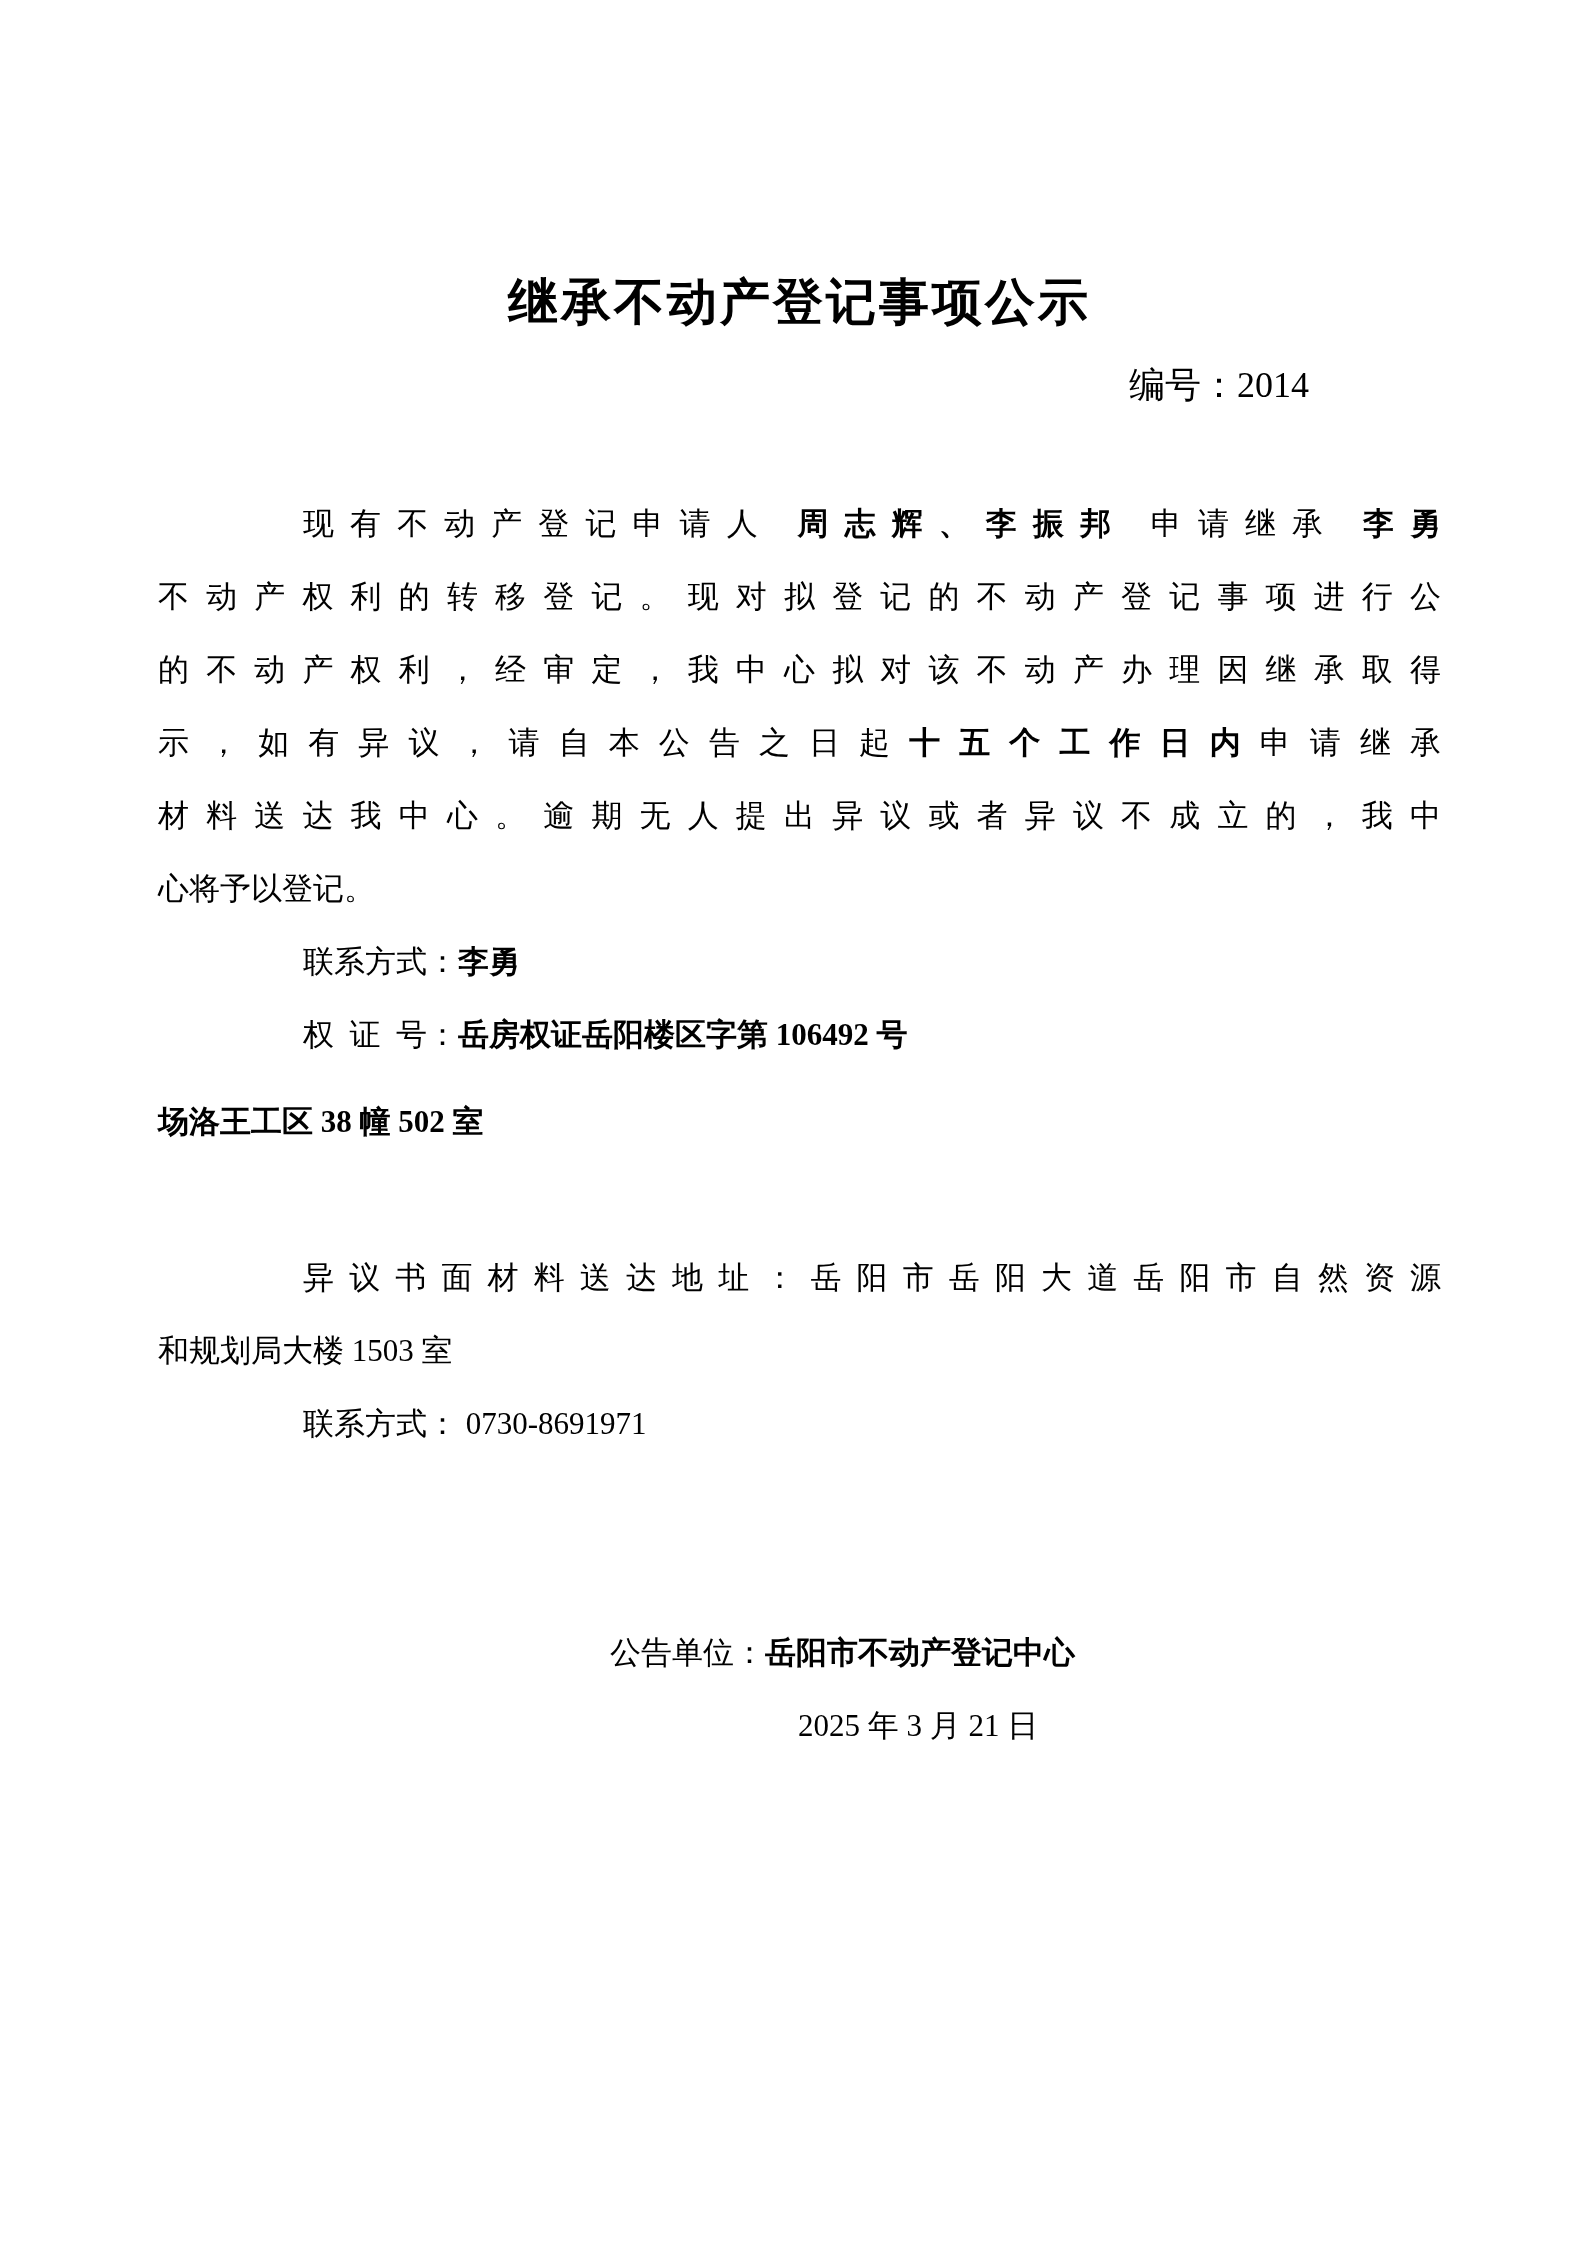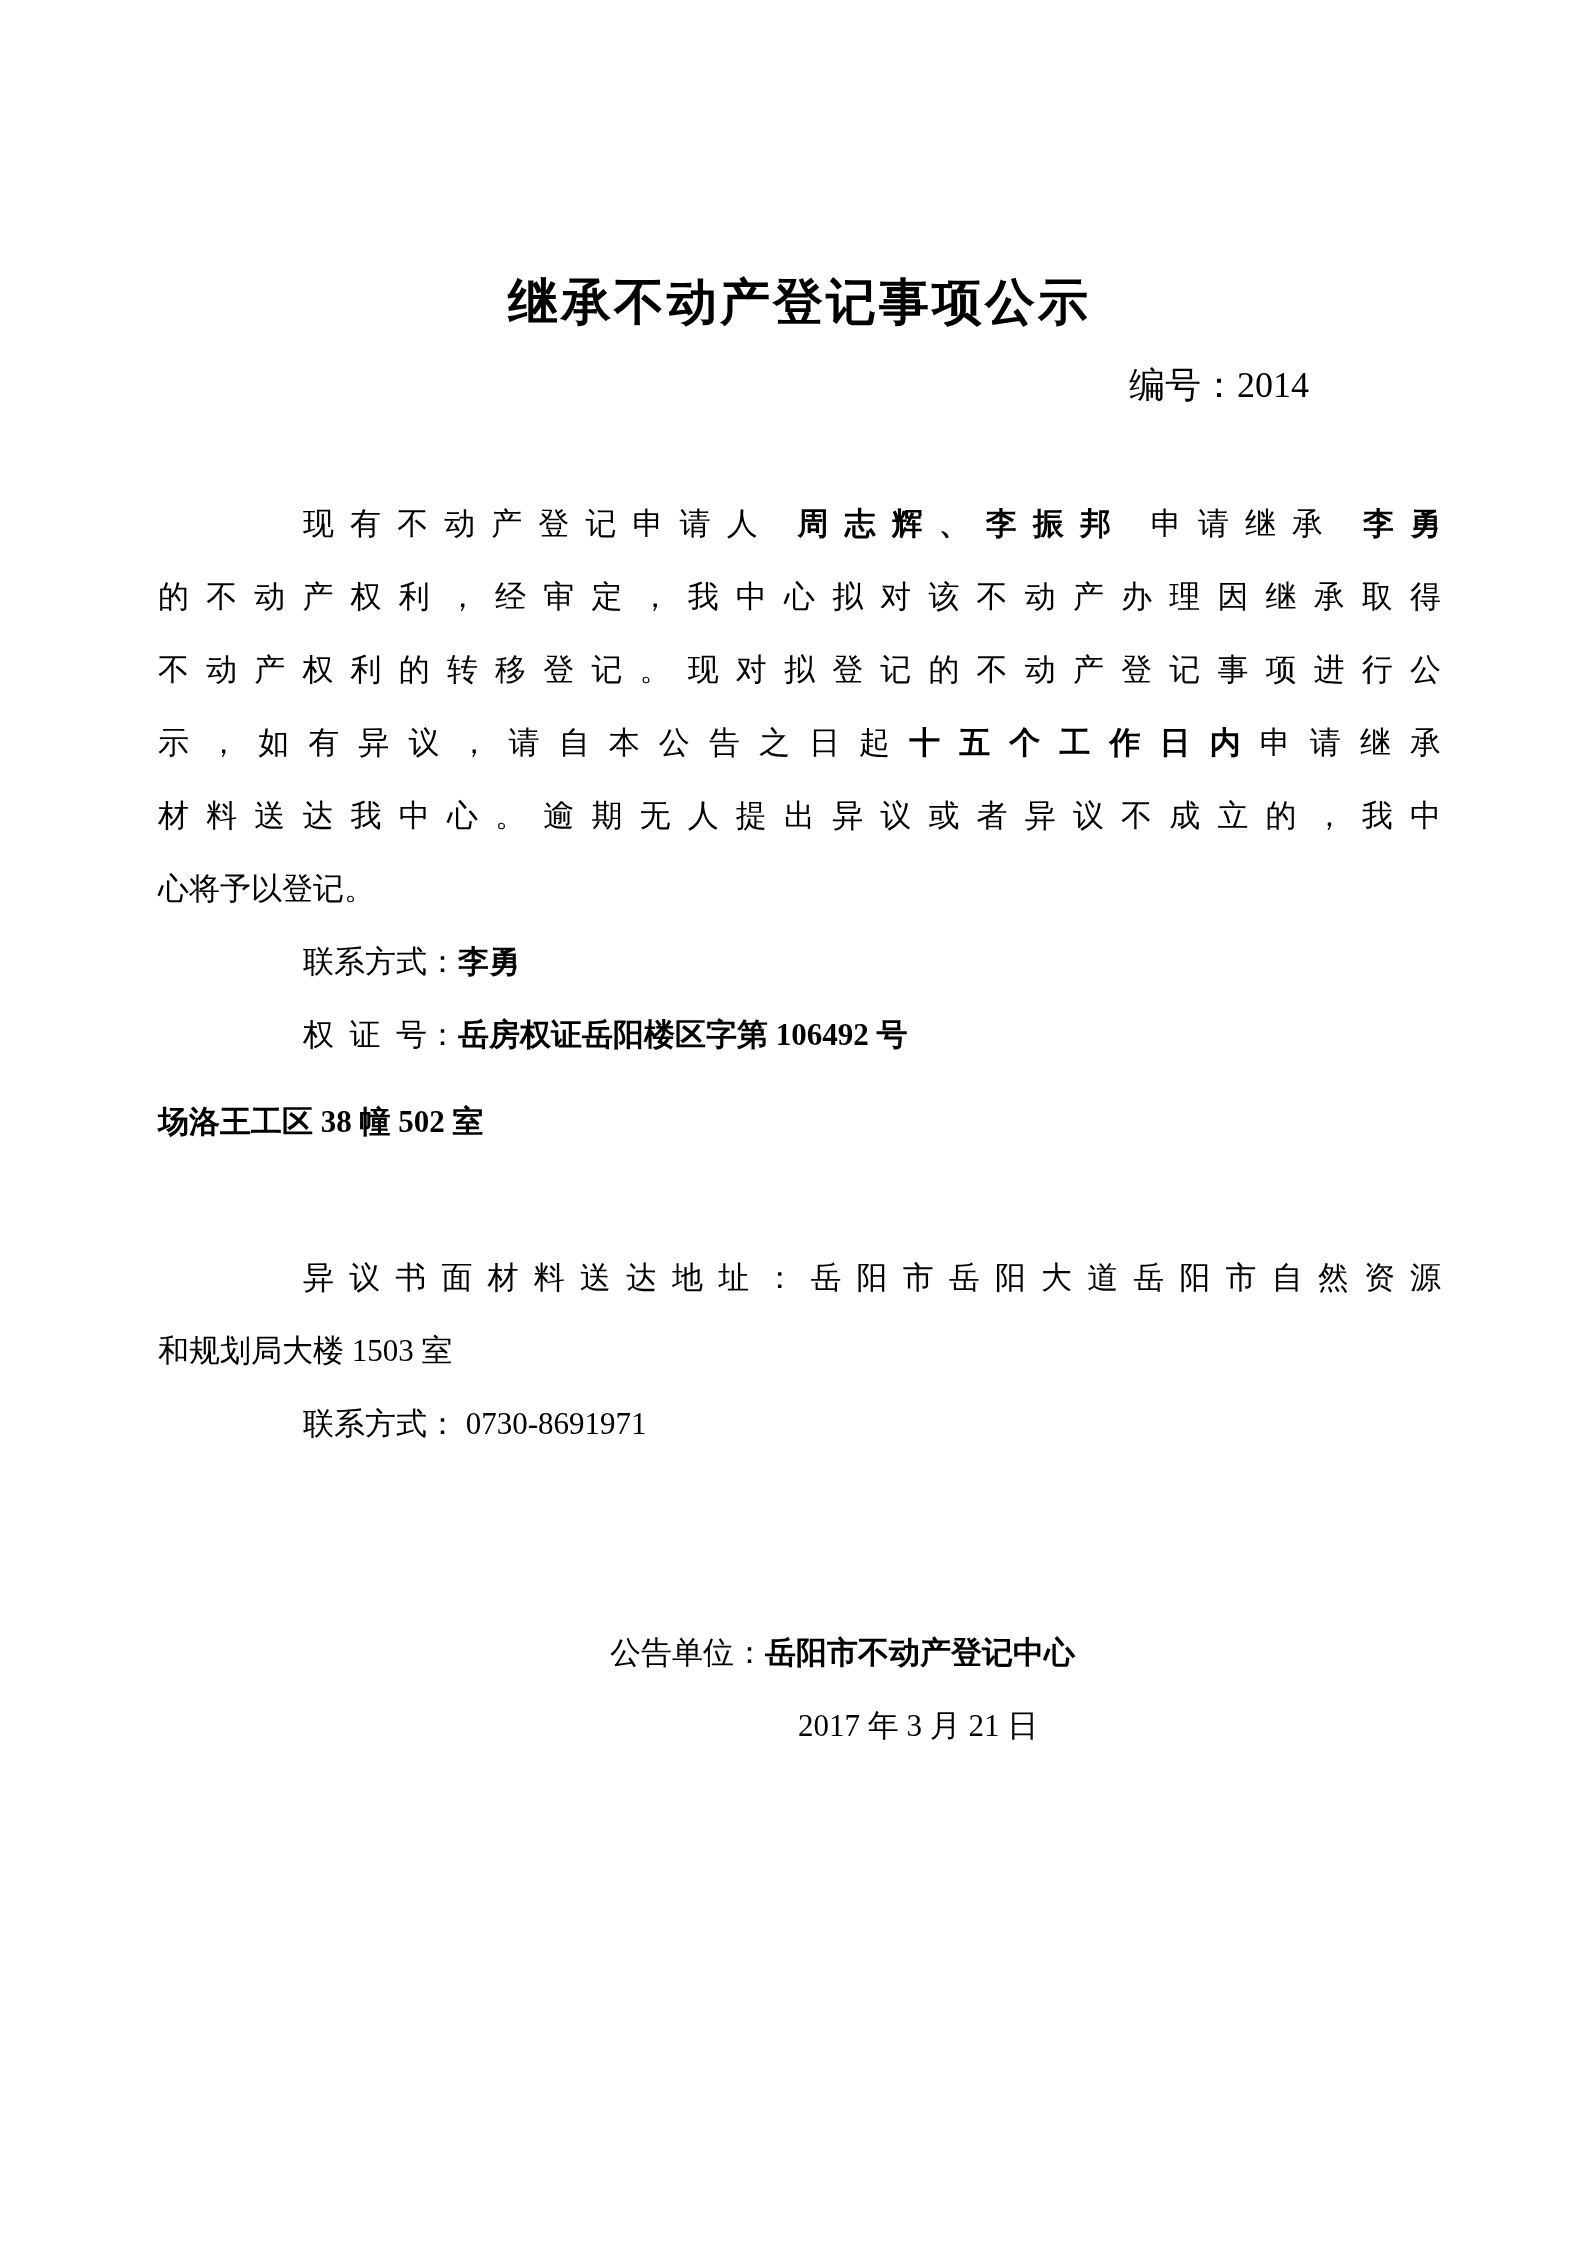--- a/index.html
+++ b/index.html
@@ -58,22 +58,22 @@
 
 <div class="page">
   <div class="content">
 
     <h1 class="title">继承不动产登记事项公示</h1>
 
     <div class="serial">编号：2014</div>
 
     <div class="para main-para">
       <div class="line indent"><span>现有不动产登记申请人 </span><b>周志辉、李振邦</b><span> 申请继承 </span><b>李勇</b></div>
+      <div class="line"><span>不动产权利的转移登记。现对拟登记的不动产登记事项进行公</span></div>
       <div class="line"><span>的不动产权利，经审定，我中心拟对该不动产办理因继承取得</span></div>
-      <div class="line"><span>不动产权利的转移登记。现对拟登记的不动产登记事项进行公</span></div>
       <div class="line"><span>示，如有异议，请自本公告之日起</span><b>十五个工作日内</b><span>申请继承</span></div>
       <div class="line"><span>材料送达我中心。逾期无人提出异议或者异议不成立的，我中</span></div>
       <div class="line no-stretch"><span>心将予以登记。</span></div>
     </div>
 
     <div class="para">
       <div class="line no-stretch indent"><span>联系方式：</span><b>李勇</b></div>
     </div>
 
     <div class="para">
@@ -91,19 +91,19 @@
 
     <div class="para">
       <div class="line no-stretch indent"><span>联系方式： 0730-8691971</span></div>
     </div>
 
     <div class="para issuer-line">
       <div class="line no-stretch"><span>公告单位：</span><b>岳阳市不动产登记中心</b></div>
     </div>
 
     <div class="para date-line">
-      <div class="line no-stretch"><span>2017 年 3 月 21 日</span></div>
+      <div class="line no-stretch"><span>2025 年 3 月 21 日</span></div>
     </div>
 
   </div>
 
   <div class="page-number">1</div>
 </div>
 
 </body></html>

